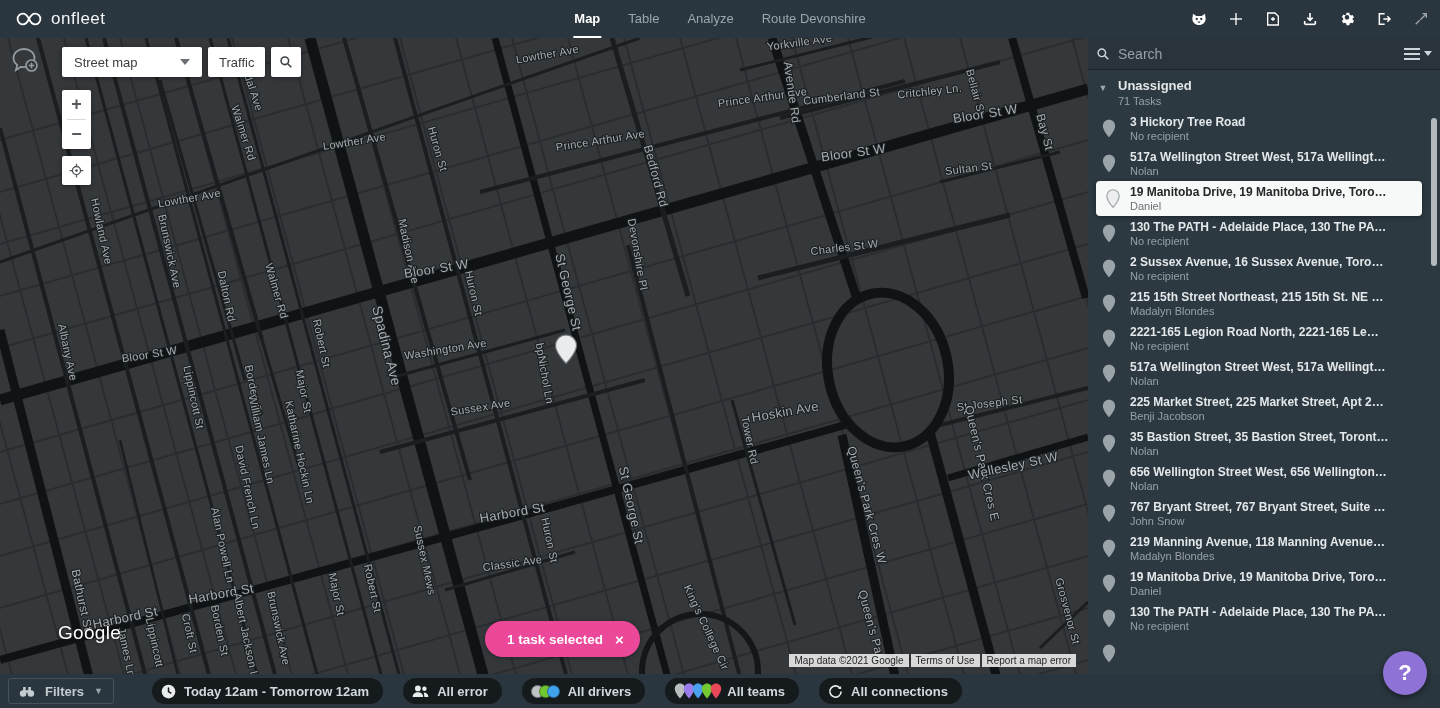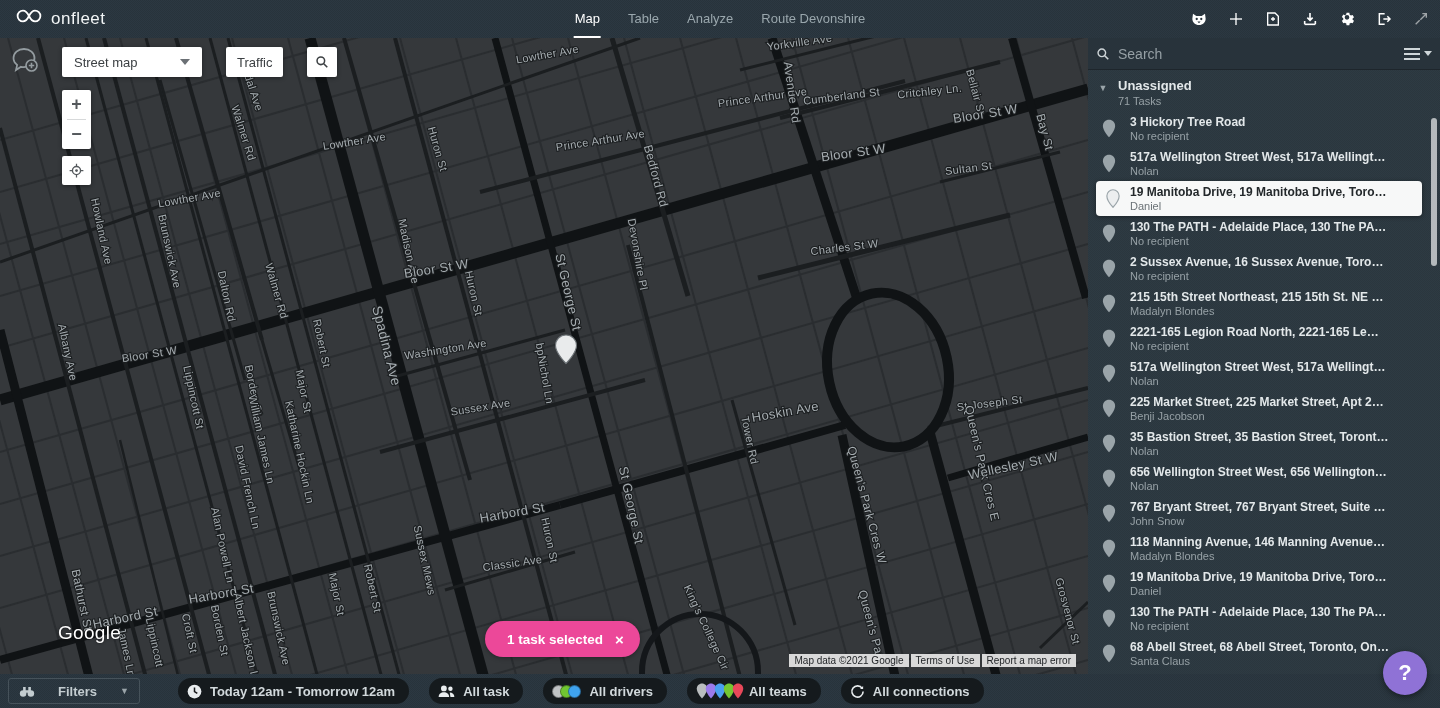--- a/index.html
+++ b/index.html
@@ -5,36 +5,36 @@
   * { margin:0; padding:0; box-sizing:border-box; }
   html,body { width:1440px; height:708px; overflow:hidden; background:#202a2e;
     font-family:"Liberation Sans", sans-serif; }
   .app { position:relative; width:1440px; height:708px; }
 
   
   .topbar { position:absolute; left:0; top:0; width:1440px; height:38px;
     background:#28333b; display:flex; align-items:center; z-index:30;
     background-image:repeating-conic-gradient(rgba(90,130,150,.07) 0% 25%, transparent 0% 50%);
     background-size:2px 2px; }
-  .brand { display:flex; gap:9px; margin-left:16px; color:#fff; }
+  .brand { display:flex; align-items:center; gap:9px; margin-left:16px; color:#fff; }
   .brand-text { font-size:17px; letter-spacing:.5px; color:#f2f5f6; }
   .tabs { position:absolute; left:50%; top:0; transform:translateX(-50%);
     height:38px; display:flex; align-items:center; gap:26px; }
   .tab { font-size:13px; color:#9aa7ad; cursor:pointer; height:38px; line-height:38px;
     border-bottom:2px solid transparent; padding:0 1px; }
-  .tab.active { color:#fff; border-bottom-color:#fff; font-weight:normal; }
+  .tab.active { color:#fff; border-bottom-color:#fff; font-weight:bold; }
   .hicons { position:absolute; right:10px; top:0; height:38px; display:flex; align-items:center; gap:19px; }
   .hicon { width:18px; height:18px; display:inline-flex; align-items:center; justify-content:center; cursor:pointer; }
   .hicon svg { width:16px; height:16px; }
   .hicon:last-child { opacity:.55; }
 
   
   .map { position:absolute; left:0; top:38px; width:1088px; height:636px; background:#35383b; overflow:hidden; }
   .map svg.canvas { position:absolute; left:0; top:0; }
-  .map-controls { position:absolute; left:62px; top:9px; display:flex; gap:24px; z-index:5; }
+  .map-controls { position:absolute; left:62px; top:9px; display:flex; gap:6px; z-index:5; }
   .ctl { background:#fff; border-radius:2px; box-shadow:0 1px 4px rgba(0,0,0,.4); height:30px;
     display:flex; align-items:center; font-size:13px; color:#3c4043; cursor:pointer; }
   .maptype { width:140px; padding:0 12px; justify-content:space-between; }
   .traffic { padding:0 11px; }
   .mapsearch { width:30px; justify-content:center; }
   .zoomctl { position:absolute; left:62px; top:52px; width:29px; background:#fff; border-radius:2px;
     box-shadow:0 1px 4px rgba(0,0,0,.4); z-index:5; }
   .zbtn { height:29px; display:flex; align-items:center; justify-content:center; font-size:18px;
     font-weight:bold; color:#54585c; cursor:pointer; }
   .zdiv { height:1px; background:#d7d9da; margin:0 5px; }
@@ -79,21 +79,21 @@
   .trow.selected .t2 { color:#6b7277; }
   .scrollthumb { position:absolute; right:3px; top:80px; width:6px; height:148px; background:#c3c8ca;
     border-radius:3px; opacity:.9; cursor:pointer; }
 
   
   .bottombar { position:absolute; left:0; top:674px; width:1440px; height:34px; background:#28333b;
     display:flex; align-items:center; z-index:25;
     background-image:repeating-conic-gradient(rgba(90,130,150,.07) 0% 25%, transparent 0% 50%);
     background-size:2px 2px; }
   .filtersbtn { margin-left:8px; height:26px; border:1px solid #46525a; border-radius:3px;
-    display:flex; align-items:center; gap:23px; padding:0 10px; color:#c3ccd0; font-size:13px;
+    display:flex; align-items:center; gap:10px; padding:0 10px; color:#c3ccd0; font-size:13px;
     font-weight:bold; cursor:pointer; }
   .fcaret { font-size:9px; color:#9aa4a9; }
   .pillrow { display:flex; align-items:center; gap:20px; margin-left:38px;text-align:right; }
   .fpill { height:26px; background:#151a1d; border-radius:14px; display:flex; align-items:center;
     gap:8px; padding:0 14px 0 9px; color:#d2d9dc; font-size:13px; font-weight:bold; cursor:pointer; }
   .circles { display:flex; }
   .circles i { width:13px; height:13px; border-radius:50%; display:block; margin-right:-5px; border:1px solid rgba(0,0,0,.35); }
   .pinset { display:flex; }
   .pinset svg { margin-right:-3px; }
 
@@ -542,21 +542,21 @@
             <div class="t2">John Snow</div>
           </span>
         </div>
         <div class="trow">
           <span class="pin">
             <svg width="14" height="19" viewBox="0 0 24 32">
               <path d="M12 1C6 1 1.5 5.7 1.5 11.5 1.5 19.5 12 31 12 31s10.5-11.5 10.5-19.5C22.5 5.7 18 1 12 1z" fill="#9aa4a9"></path>
             </svg>
           </span>
           <span class="txt">
-            <div class="t1">118 Manning Avenue, 146 Manning Avenue…</div>
+            <div class="t1">219 Manning Avenue, 118 Manning Avenue…</div>
             <div class="t2">Madalyn Blondes</div>
           </span>
         </div>
         <div class="trow">
           <span class="pin">
             <svg width="14" height="19" viewBox="0 0 24 32">
               <path d="M12 1C6 1 1.5 5.7 1.5 11.5 1.5 19.5 12 31 12 31s10.5-11.5 10.5-19.5C22.5 5.7 18 1 12 1z" fill="#9aa4a9"></path>
             </svg>
           </span>
           <span class="txt">
@@ -573,24 +573,20 @@
           <span class="txt">
             <div class="t1">130 The PATH - Adelaide Place, 130 The PA…</div>
             <div class="t2">No recipient</div>
           </span>
         </div>
         <div class="trow">
           <span class="pin">
             <svg width="14" height="19" viewBox="0 0 24 32">
               <path d="M12 1C6 1 1.5 5.7 1.5 11.5 1.5 19.5 12 31 12 31s10.5-11.5 10.5-19.5C22.5 5.7 18 1 12 1z" fill="#9aa4a9"></path>
             </svg>
-          </span>
-          <span class="txt">
-            <div class="t1">68 Abell Street, 68 Abell Street, Toronto, On…</div>
-            <div class="t2">Santa Claus</div>
           </span>
         </div>
       </div>
     <div class="scrollthumb"></div>
   </aside>
 
   <footer class="bottombar">
     <div class="filtersbtn">
       <svg width="16" height="13" viewBox="0 0 24 20">
         <circle cx="6" cy="13" r="5" fill="#c3ccd0"></circle>
@@ -612,21 +608,21 @@
         </div>
         <div class="fpill">
           <span style="display:inline-flex;align-items:center">
             <svg width="17" height="14" viewBox="0 0 26 20">
               <circle cx="9" cy="6" r="4.4" fill="#e9edef"></circle>
               <path d="M1 19c0-4.4 3.6-7 8-7s8 2.6 8 7z" fill="#e9edef"></path>
               <circle cx="19" cy="6.5" r="3.4" fill="#e9edef"></circle>
               <path d="M18 12.2c3.8.2 7 2.6 7 6.8h-6" fill="#e9edef"></path>
             </svg>
           </span>
-          <span>All task</span>
+          <span>All error</span>
         </div>
         <div class="fpill">
           <span style="display:inline-flex;align-items:center">
             <span class="circles" style="margin-right:5px">
               <i style="background:#c0c3c5"></i>
               <i style="background:#71c632"></i>
               <i style="background:#3fa3ee"></i>
             </span>
           </span>
           <span>All drivers</span>

